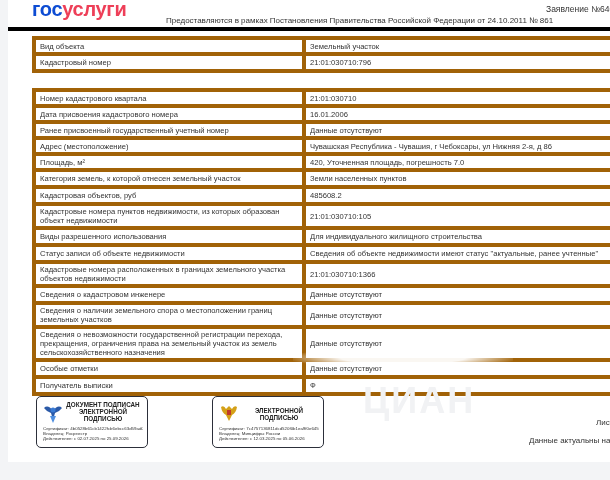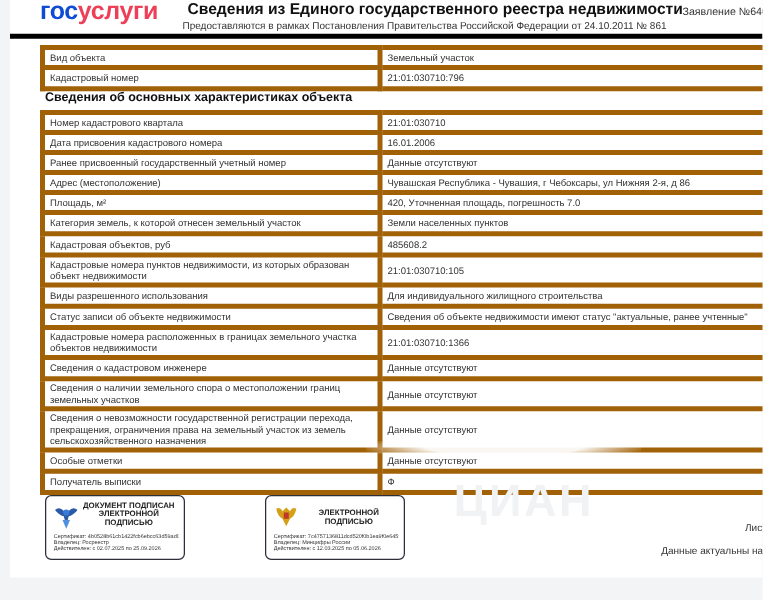--- a/index.html
+++ b/index.html
@@ -3,60 +3,58 @@
 <meta charset="utf-8">
 <style>
   html, body { margin:0; padding:0; }
   body { width:610px; height:480px; overflow:hidden; background:#f3f4f6; font-family:"Liberation Sans", sans-serif; color:#222; position:relative; }
   .page { position:absolute; left:8px; top:0; width:602px; height:462px; background:#fff; }
   .header { position:absolute; left:0; top:0; width:602px; height:27px; border-bottom:4px solid #000000; }
   .logo { position:absolute; left:24px; top:-2px; font-size:20px; font-weight:bold; letter-spacing:-0.3px; }
   .logo .a { color:#0d4cd3; }
   .logo .b { color:#ee3f58; }
   .title { position:absolute; left:142px; top:0px; font-size:12.5px; font-weight:bold; color:#111; }
-  .subtitle { position:absolute; left:138px; top:16px; font-size:8px; color:#333; }
+  .subtitle { position:absolute; left:158px; top:16px; font-size:8px; color:#333; }
   .appno { position:absolute; left:538px; top:4px; font-size:8.5px; color:#333; white-space:nowrap; }
   table { border-collapse:collapse; position:absolute; left:24px; width:600px; table-layout:fixed; }
   td { border:4px solid #a16207; font-size:7.6px; color:#333; padding:1px 4px; vertical-align:middle; line-height:9px; }
   td.k { width:258px; }
   .sec-title { position:absolute; left:28px; top:73px; font-size:10px; font-weight:bold; color:#111; }
   .stamp { position:absolute; width:110px; height:50px; border:1.5px solid #2c2f3a; border-radius:5px; background:#fff; }
   .stamp .emb { position:absolute; left:5px; top:5px; width:22px; height:22px; }
   .stamp .h { position:absolute; left:26px; right:4px; top:4px; font-size:6.3px; font-weight:bold; text-align:center; line-height:7px; color:#222; }
   .stamp .d { position:absolute; left:6px; right:4px; top:29px; font-size:4.4px; line-height:5px; color:#333; white-space:nowrap; overflow:hidden; }
   .sheet { position:absolute; left:588px; top:418px; font-size:8px; color:#333; white-space:nowrap; }
   .actual { position:absolute; left:521px; top:436px; font-size:8px; color:#333; white-space:nowrap; }
   .blur { position:absolute; left:285px; top:348px; width:220px; height:20px; background:radial-gradient(ellipse at center, rgba(255,255,255,0.95) 40%, rgba(255,255,255,0) 75%); }
   .wm { position:absolute; left:355px; top:380px; font-size:36px; font-weight:bold; color:#f1f2f4; letter-spacing:2px; }
 </style>
 </head>
 <body>
 
 <div class="page">
   <div class="header">
     <div class="logo"><span class="a">гос</span><span class="b">услуги</span></div>
-    <div class="title">Сведения из Единого государственного реестра недвижимости</div>
     <div class="subtitle">Предоставляются в рамках Постановления Правительства Российской Федерации от 24.10.2011 № 861</div>
     <div class="appno">Заявление №640</div>
   </div>
 
   <table id="obj-table" style="top:36px;">
     <tbody id="obj-body">
         <tr style="height: 16px;">
           <td class="k">Вид объекта</td>
           <td>Земельный участок</td>
         </tr>
         <tr style="height: 17px;">
           <td class="k">Кадастровый номер</td>
           <td>21:01:030710:796</td>
         </tr>
       </tbody>
   </table>
 
-  <div class="sec-title">Сведения об основных характеристиках объекта</div>
 
   <table id="main-table" style="top:88px;">
     <tbody id="main-body">
         <tr style="height: 16px;">
           <td class="k">Номер кадастрового квартала</td>
           <td>21:01:030710</td>
         </tr>
         <tr style="height: 16px;">
           <td class="k">Дата присвоения кадастрового номера</td>
           <td>16.01.2006</td>

